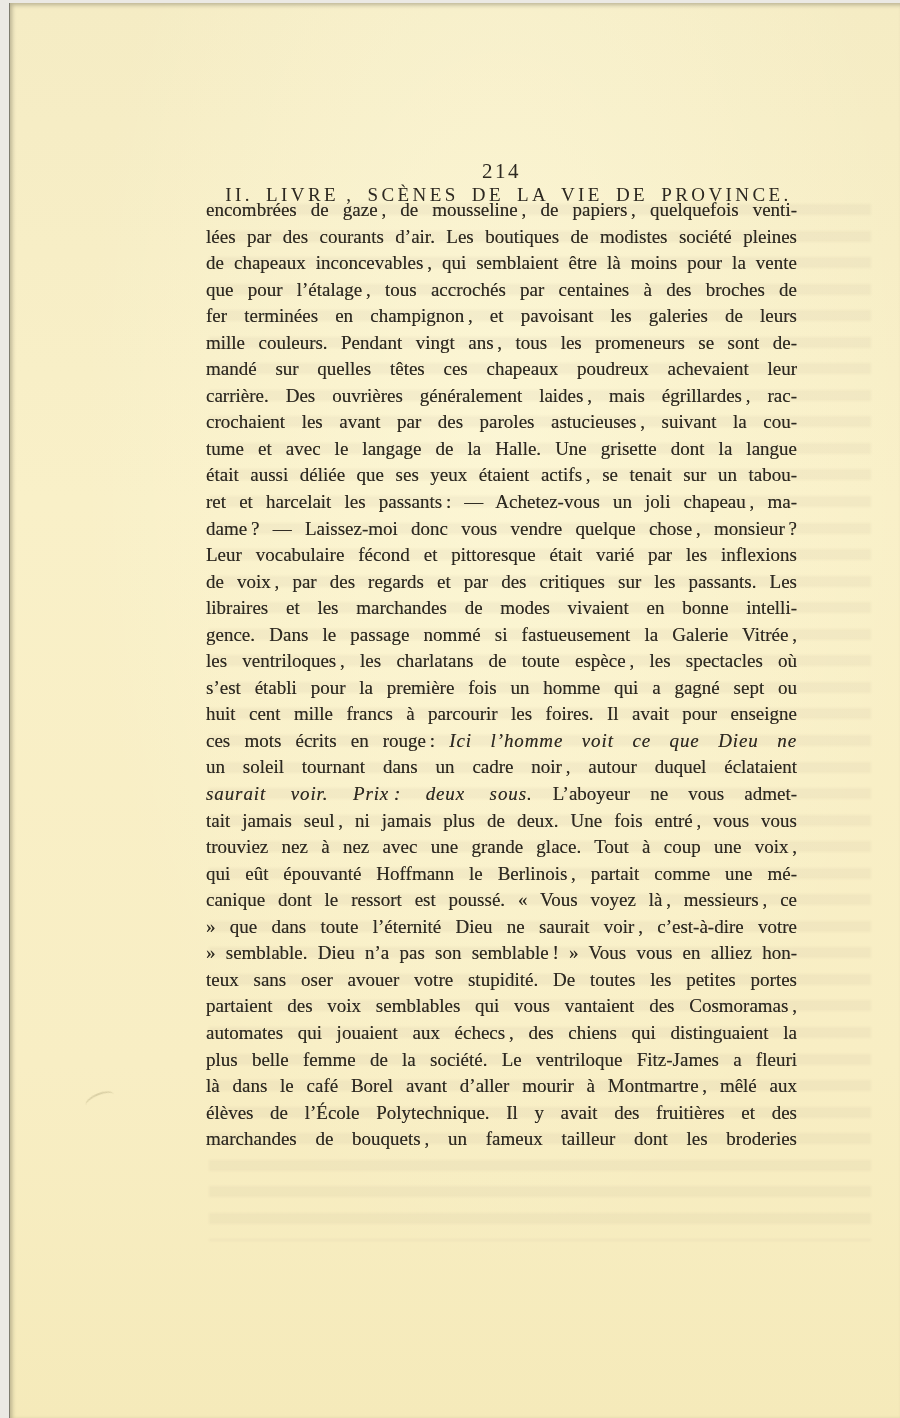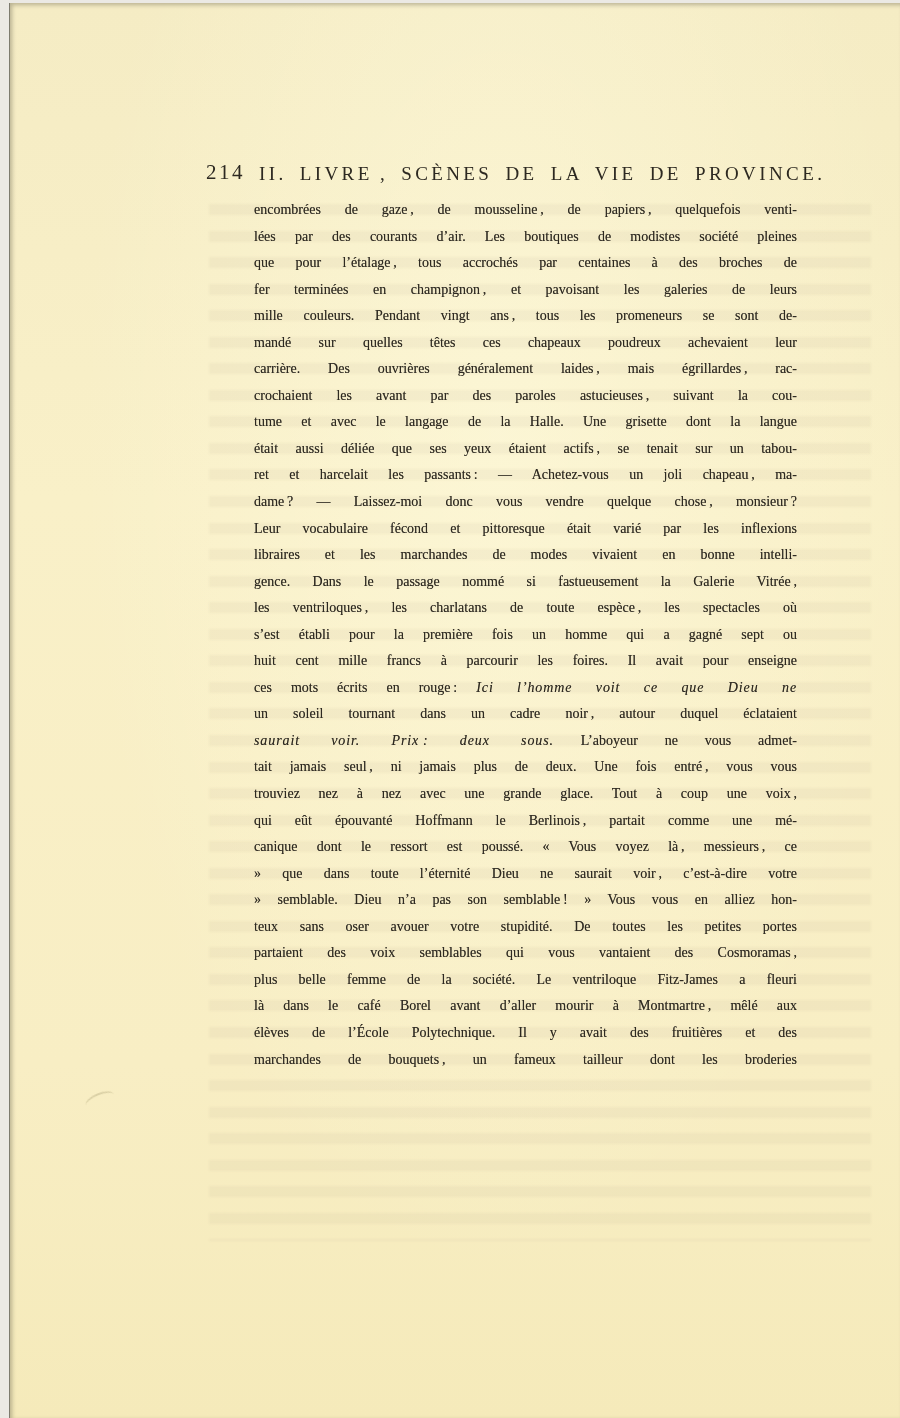--- a/index.html
+++ b/index.html
@@ -38,46 +38,46 @@
     transform:rotate(-22deg);
     filter:blur(0.6px);
   }
   .text-block{
     position:absolute;
     left:197px;top:156px;width:591px;
     color:#2d2921;
   }
   .running-head{
     display:flex;
-    align-items:flex-end;
+    align-items:center;
     height:26px;
     margin-bottom:12px;
+    flex-direction:column;
   }
   .page-num{
     font-size:21px;
     letter-spacing:2.5px;
     font-weight:normal;
   }
   .running-title{
     flex:1;
     text-align:center;
     font-size:19px;
     letter-spacing:3.4px;
     word-spacing:5px;
     white-space:nowrap;
     padding-left:14px;
   }
   .lines .line{
-    font-size:14px;
+    font-size:19px;
     line-height:26.55px;
     height:26.55px;
     text-align:justify;
     text-align-last:justify;
     text-shadow:0 0 0.4px rgba(45,41,33,0.55);
-    margin-left:48px;
   }
   .lines .it{
     font-style:italic;
     letter-spacing:0.9px;
     word-spacing:3.5px;
   }
 </style>
 </head>
 <body style="background: rgb(235, 233, 228);">
 
@@ -86,46 +86,49 @@
   <div class="smudge"></div>
 
   <div class="text-block" style="color: rgb(45, 41, 33);">
     <div class="running-head">
       <span class="page-num">214</span>
       <span class="running-title">II. LIVRE , SCÈNES DE LA VIE DE PROVINCE.</span>
     </div>
     <div class="lines">
         <div class="line"><span class="rg">encombrées de gaze , de mousseline , de papiers , quelquefois venti-</span></div>
         <div class="line"><span class="rg">lées par des courants d’air. Les boutiques de modistes société pleines</span></div>
+        <div class="line"><span class="rg">de chapeaux inconcevables , qui semblaient être là moins pour la vente</span></div>
         <div class="line"><span class="rg">que pour l’étalage , tous accrochés par centaines à des broches de</span></div>
         <div class="line"><span class="rg">fer terminées en champignon , et pavoisant les galeries de leurs</span></div>
         <div class="line"><span class="rg">mille couleurs. Pendant vingt ans , tous les promeneurs se sont de-</span></div>
         <div class="line"><span class="rg">mandé sur quelles têtes ces chapeaux poudreux achevaient leur</span></div>
         <div class="line"><span class="rg">carrière. Des ouvrières généralement laides , mais égrillardes , rac-</span></div>
         <div class="line"><span class="rg">crochaient les avant par des paroles astucieuses , suivant la cou-</span></div>
         <div class="line"><span class="rg">tume et avec le langage de la Halle. Une grisette dont la langue</span></div>
         <div class="line"><span class="rg">était aussi déliée que ses yeux étaient actifs , se tenait sur un tabou-</span></div>
         <div class="line"><span class="rg">ret et harcelait les passants : — Achetez-vous un joli chapeau , ma-</span></div>
         <div class="line"><span class="rg">dame ? — Laissez-moi donc vous vendre quelque chose , monsieur ?</span></div>
         <div class="line"><span class="rg">Leur vocabulaire fécond et pittoresque était varié par les inflexions</span></div>
+        <div class="line"><span class="rg">de voix , par des regards et par des critiques sur les passants. Les</span></div>
         <div class="line"><span class="rg">libraires et les marchandes de modes vivaient en bonne intelli-</span></div>
         <div class="line"><span class="rg">gence. Dans le passage nommé si fastueusement la Galerie Vitrée ,</span></div>
         <div class="line"><span class="rg">les ventriloques , les charlatans de toute espèce , les spectacles où</span></div>
         <div class="line"><span class="rg">s’est établi pour la première fois un homme qui a gagné sept ou</span></div>
         <div class="line"><span class="rg">huit cent mille francs à parcourir les foires. Il avait pour enseigne</span></div>
         <div class="line"><span class="rg">ces mots écrits en rouge : </span><span class="it">Ici l’homme voit ce que Dieu ne</span></div>
         <div class="line"><span class="rg">un soleil tournant dans un cadre noir , autour duquel éclataient</span></div>
         <div class="line"><span class="it">saurait voir. Prix : deux sous.</span><span class="rg"> L’aboyeur ne vous admet-</span></div>
         <div class="line"><span class="rg">tait jamais seul , ni jamais plus de deux. Une fois entré , vous vous</span></div>
         <div class="line"><span class="rg">trouviez nez à nez avec une grande glace. Tout à coup une voix ,</span></div>
         <div class="line"><span class="rg">qui eût épouvanté Hoffmann le Berlinois , partait comme une mé-</span></div>
         <div class="line"><span class="rg">canique dont le ressort est poussé. « Vous voyez là , messieurs , ce</span></div>
         <div class="line"><span class="rg">» que dans toute l’éternité Dieu ne saurait voir , c’est-à-dire votre</span></div>
         <div class="line"><span class="rg">» semblable. Dieu n’a pas son semblable ! » Vous vous en alliez hon-</span></div>
         <div class="line"><span class="rg">teux sans oser avouer votre stupidité. De toutes les petites portes</span></div>
         <div class="line"><span class="rg">partaient des voix semblables qui vous vantaient des Cosmoramas ,</span></div>
+        <div class="line"><span class="rg">automates qui jouaient aux échecs , des chiens qui distinguaient la</span></div>
         <div class="line"><span class="rg">plus belle femme de la société. Le ventriloque Fitz-James a fleuri</span></div>
         <div class="line"><span class="rg">là dans le café Borel avant d’aller mourir à Montmartre , mêlé aux</span></div>
         <div class="line"><span class="rg">élèves de l’École Polytechnique. Il y avait des fruitières et des</span></div>
         <div class="line"><span class="rg">marchandes de bouquets , un fameux tailleur dont les broderies</span></div>
       </div>
   </div>
 </div>
 
 </body></html>

